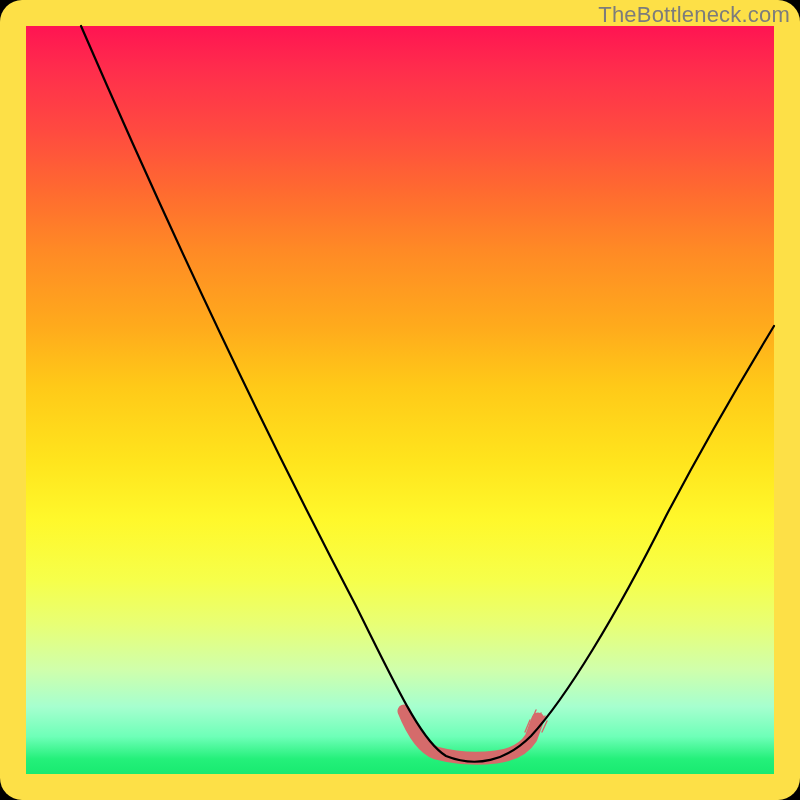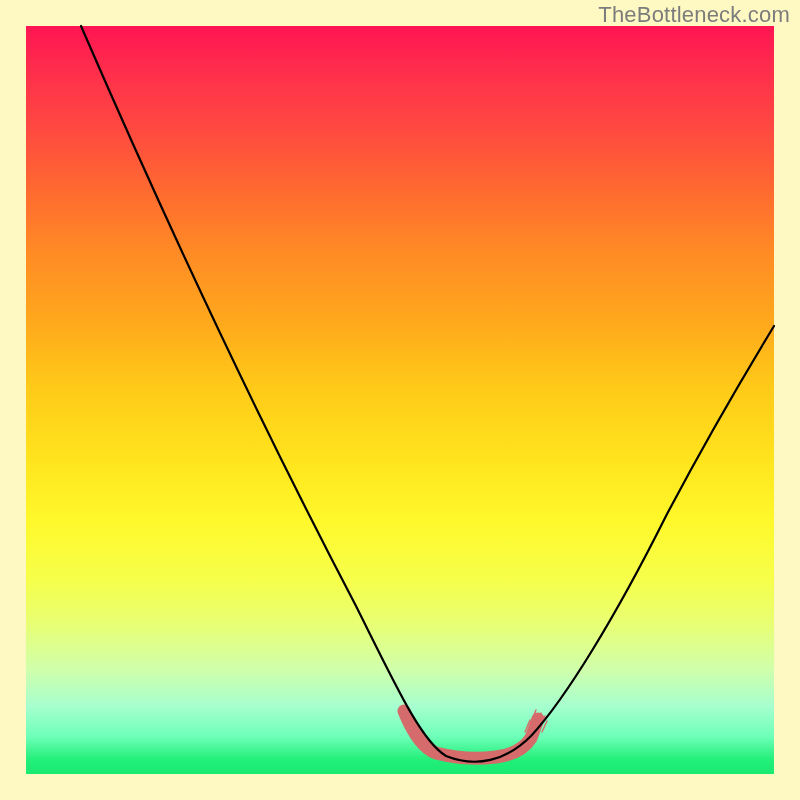--- a/index.html
+++ b/index.html
@@ -8,21 +8,22 @@
     width: 800px;
     height: 800px;
     background: #000;
     overflow: hidden;
     font-family: Arial, Helvetica, sans-serif;
   }
   .frame {
     position: relative;
     width: 800px;
     height: 800px;
-    background: #fef9c3;
+    background: #fde047;
+    border-radius: 22px;
   }
   .plot {
     position: absolute;
     left: 26px;
     top: 26px;
     width: 748px;
     height: 748px;
     background: linear-gradient(
       to bottom,
       #ff1452 0%,

